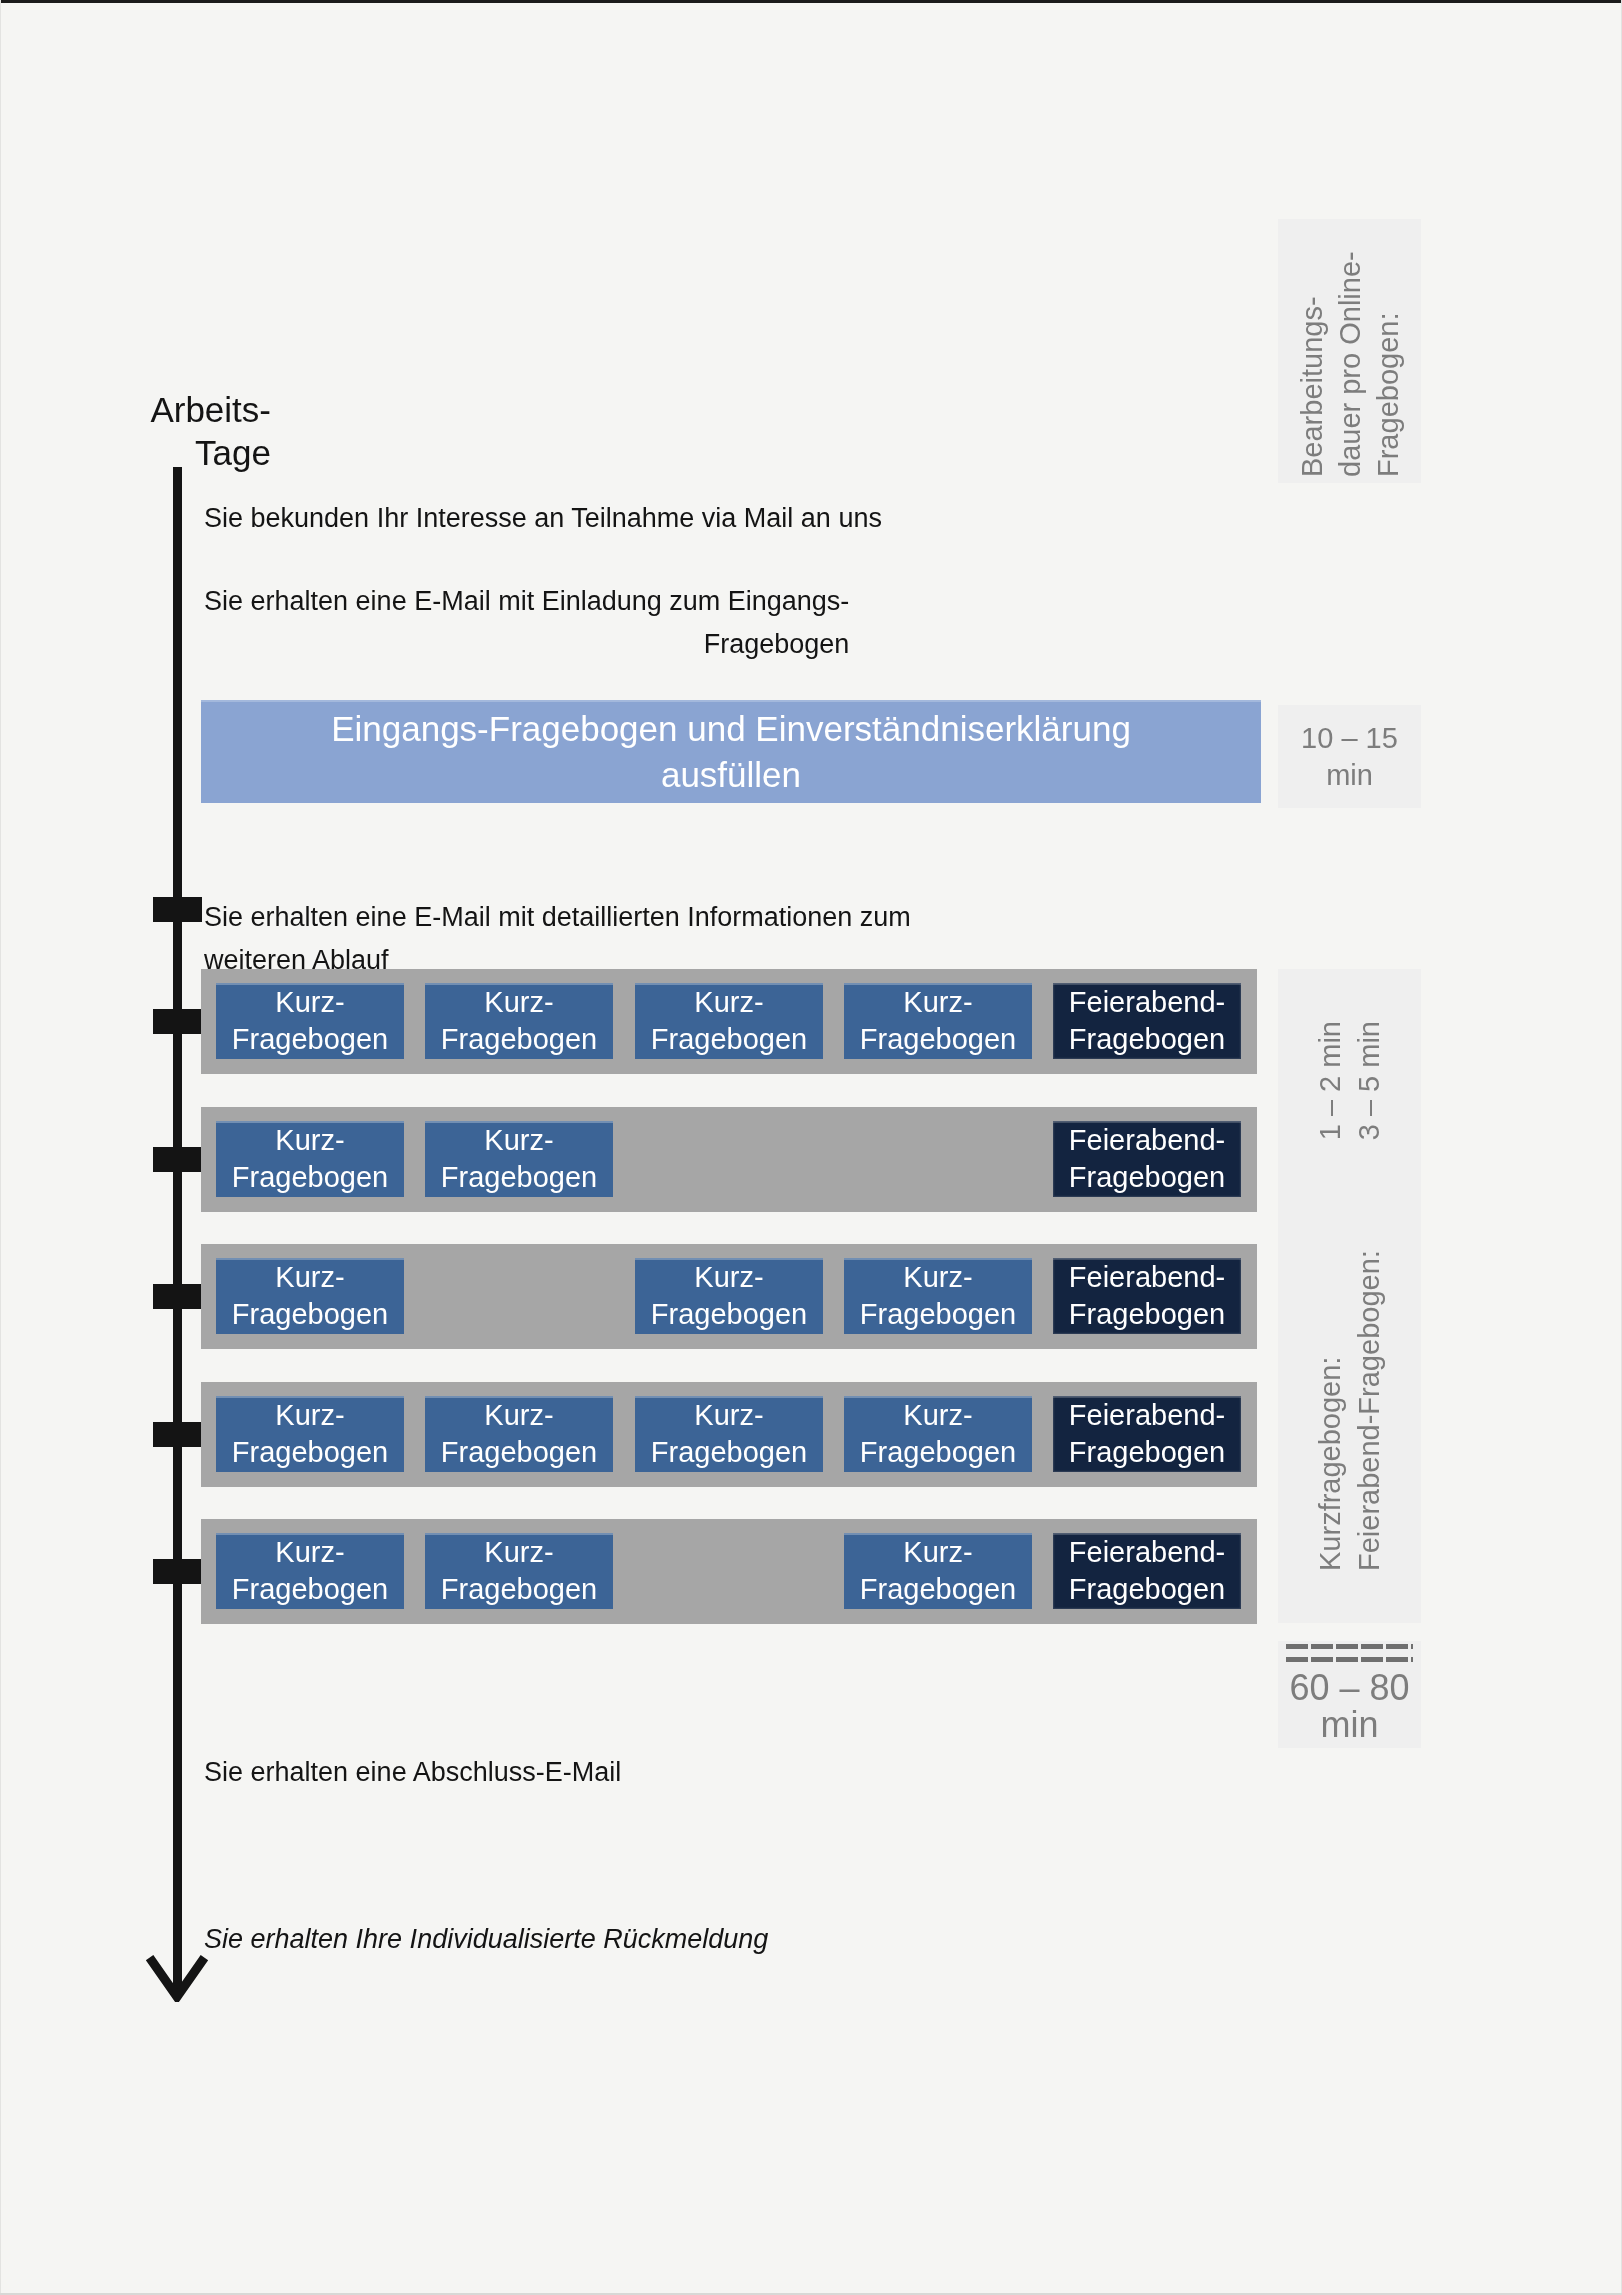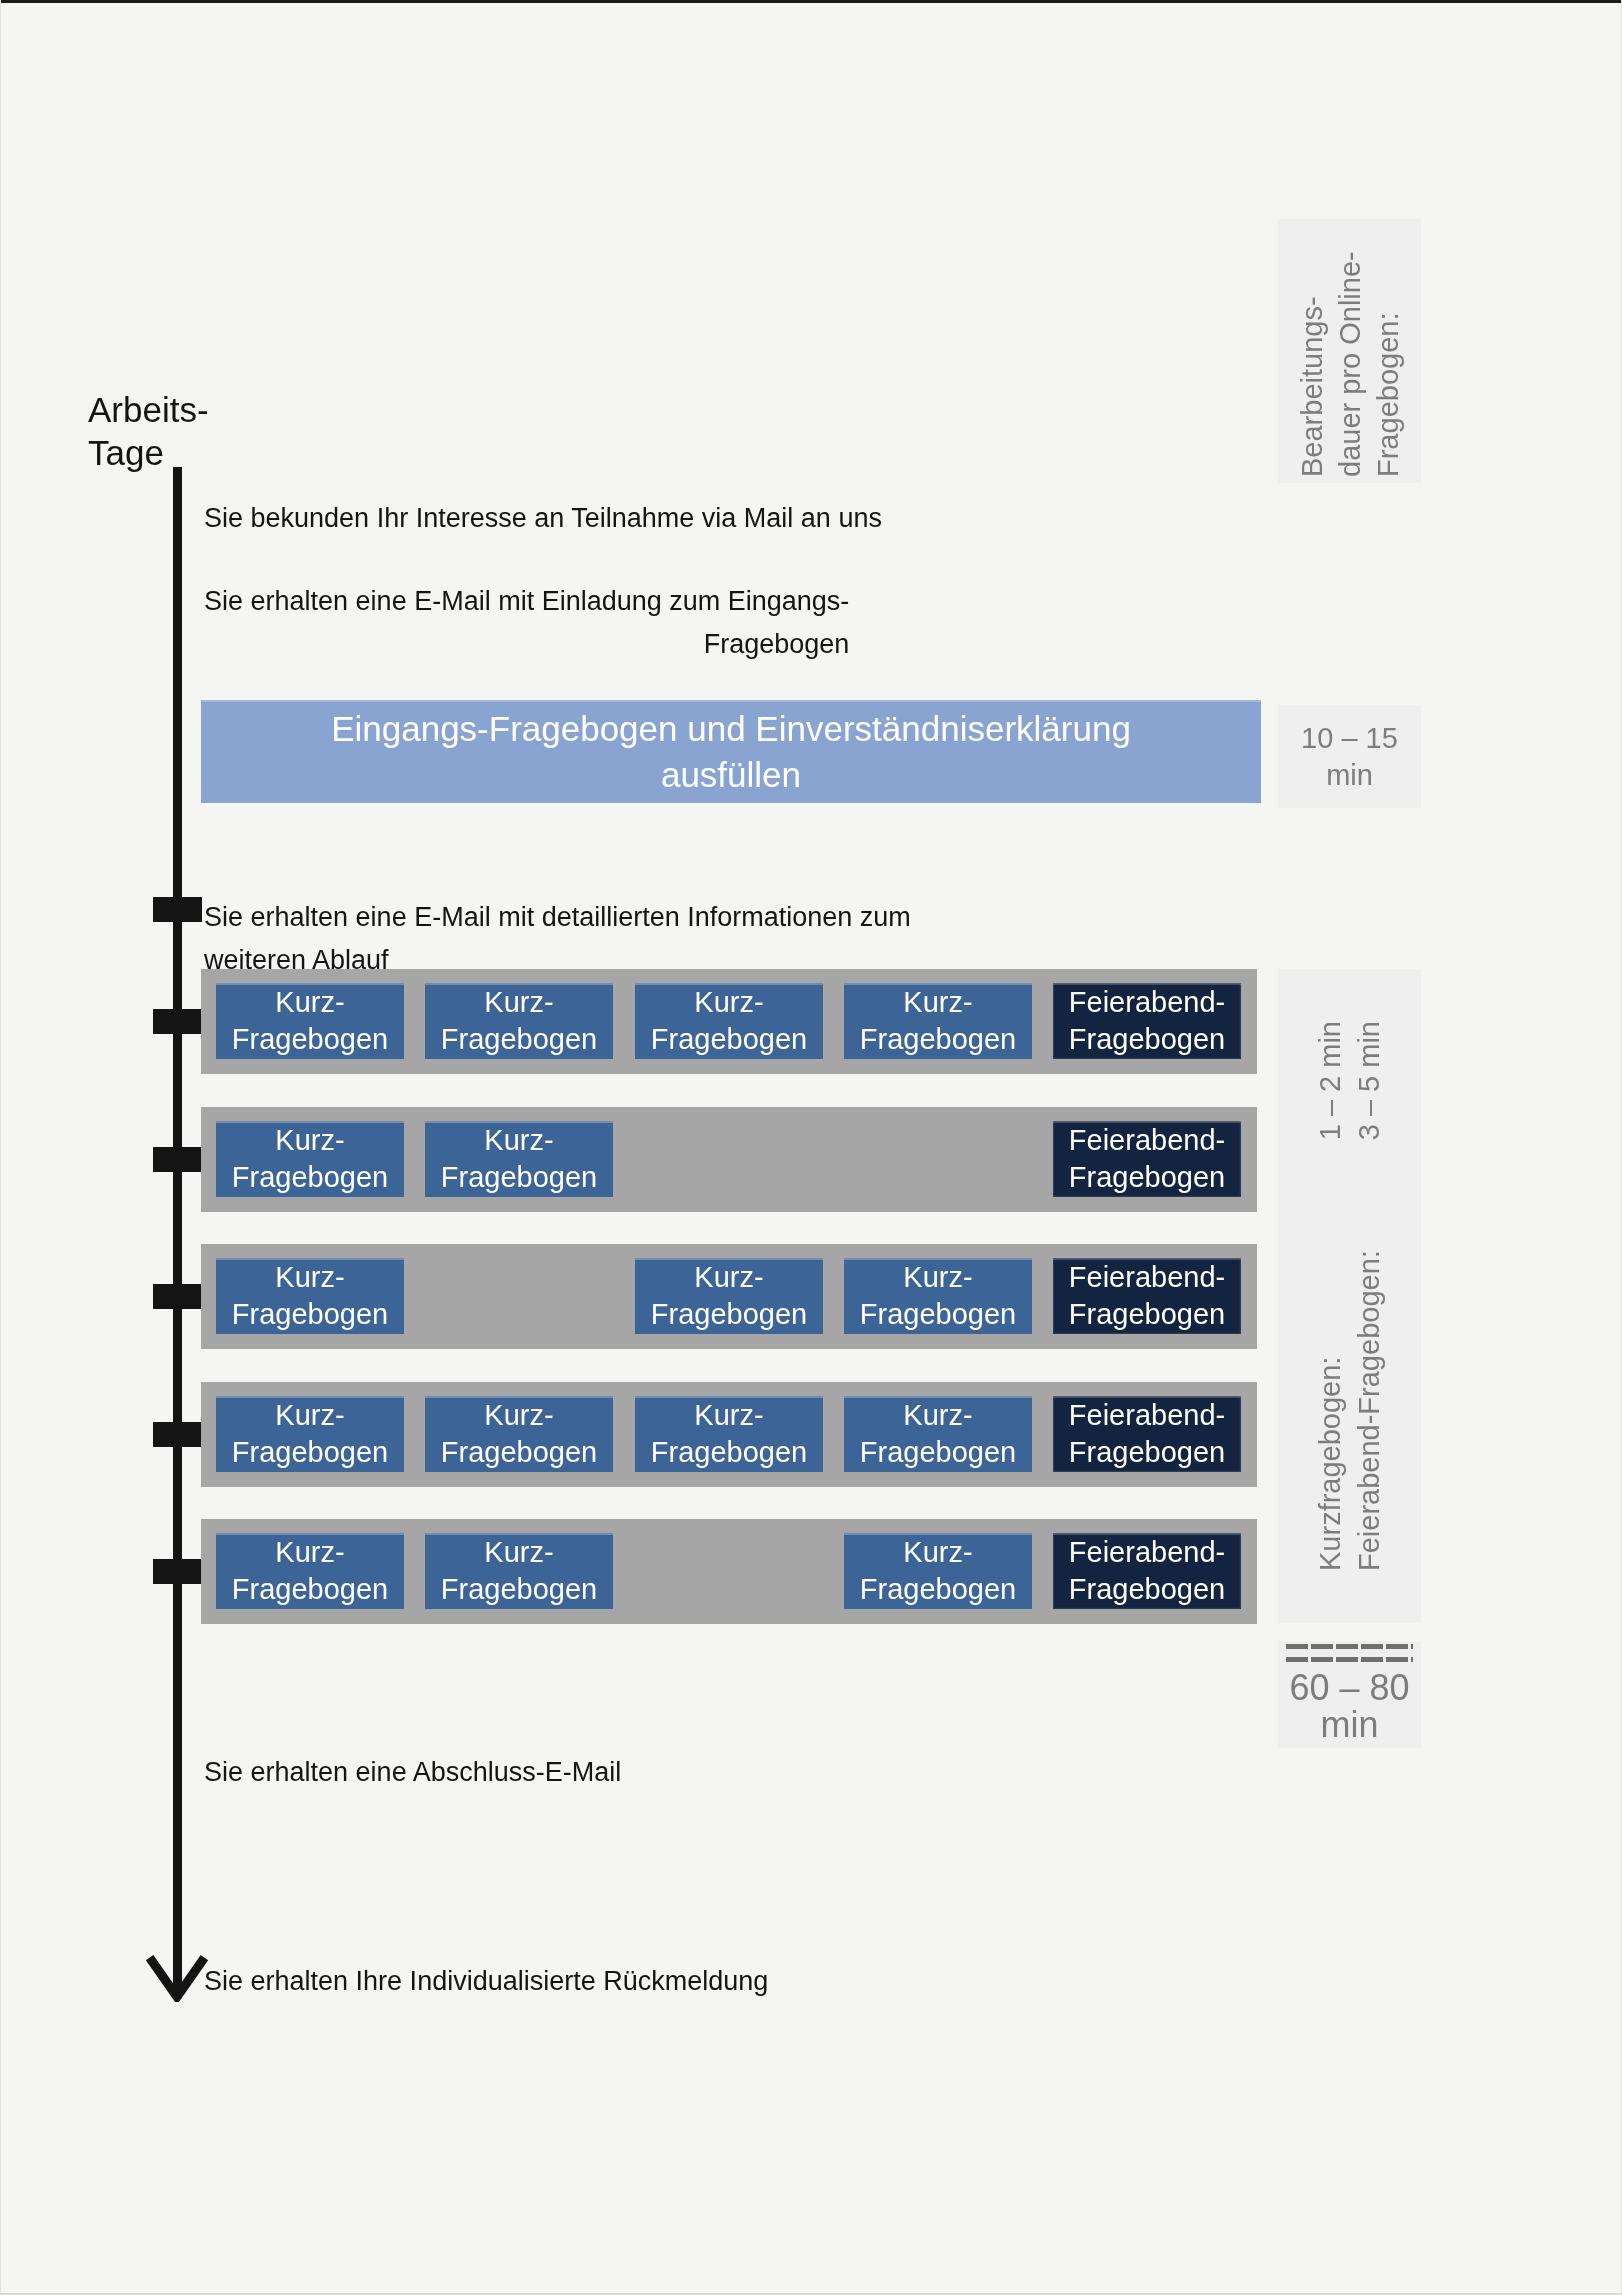--- a/index.html
+++ b/index.html
@@ -15,21 +15,21 @@
     position: absolute; top: 0; left: 0; width: 100%; height: 3.3px;
     background: #1b1b1b;
   }
   .edge-l { position:absolute; left:0; top:0; bottom:0; width:1.3px; background:#e3e3e1; }
   .edge-r { position:absolute; right:0; top:0; bottom:0; width:1.3px; background:#e3e3e1; }
   .edge-b { position:absolute; left:0; bottom:0; width:100%; height:2px; background:#d8d8d6; }
 
   
   .axis-title {
     position: absolute; left: 88px; top: 388px; width: 183px;
-    font-size: 35px; line-height: 43px; text-align: left;
+    font-size: 35px; line-height: 43px; text-align: right;
     white-space: pre-line;
   }
 
   
   .timeline-line {
     position: absolute; left: 173px; top: 467px; width: 8.5px; height: 1524px;
     background: var(--timeline, #141414);
   }
   .arrowhead { position: absolute; left: 145px; top: 1955px; }
   .tick {
@@ -45,21 +45,21 @@
 
   
   .step {
     position: absolute; left: 204px;
     font-size: 27px; line-height: 43px; white-space: pre-line;
   }
   .s1 { top: 497px; }
   .s2 { top: 580px; text-align: right; }
   .s3 { top: 896px; }
   .s4 { top: 1751px; }
-  .s5 { top: 1960px; }
+  .s5 { top: 1918px; font-style: italic; }
 
   
   .entry-box {
     position: absolute; left: 201px; top: 700px; width: 1060px; height: 103px;
     background: var(--entry_box, #8aa4d2);
     color: var(--box_text, #ffffff);
     display: flex; align-items: center; justify-content: center;
     text-align: center; font-size: 35px; line-height: 46px; white-space: pre-line;
     box-shadow: inset 0 2px 0 rgba(255,255,255,.22);
   }

